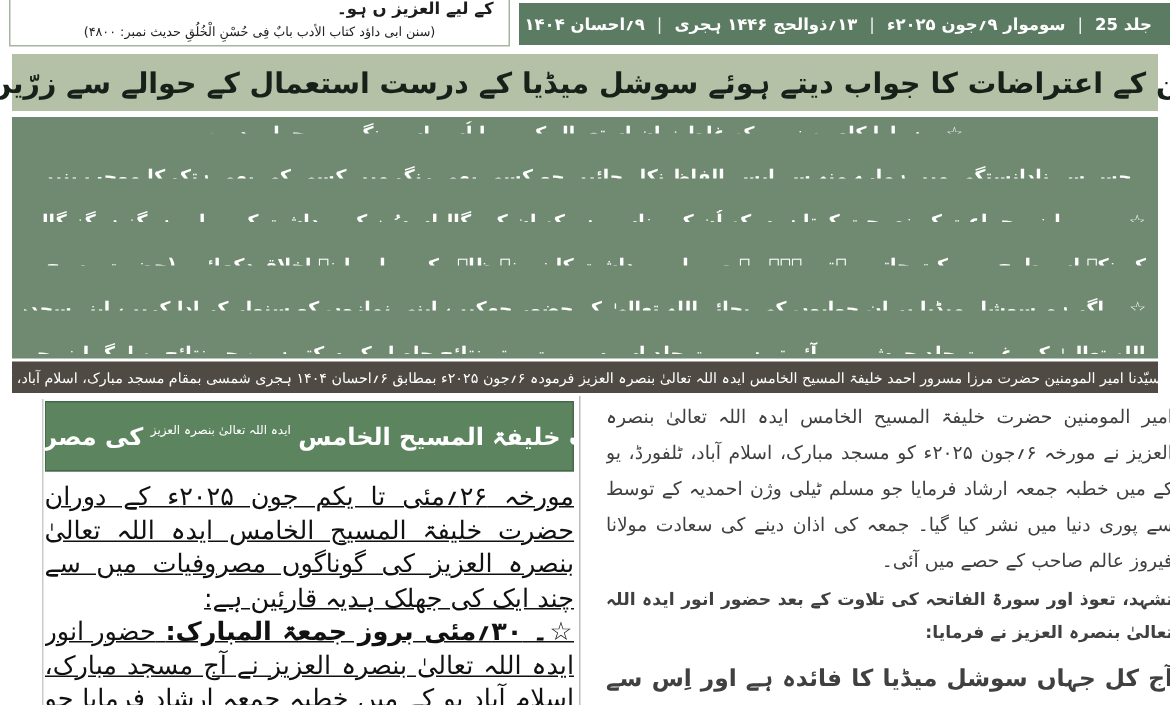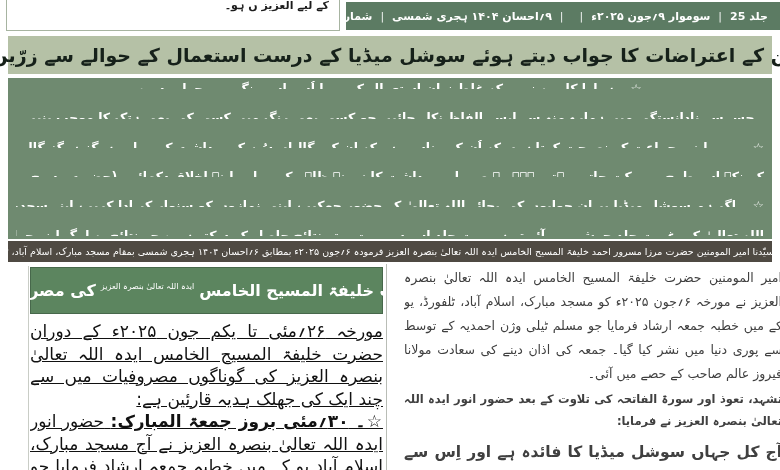--- a/index.html
+++ b/index.html
@@ -80,29 +80,31 @@
   .left-col .lead{font-weight:bold;}
 </style>
 </head>
 <body>
 
 <div class="masthead">
   <span>جلد 25</span>
   <span class="sep">|</span>
   <span>سوموار ۹؍جون ۲۰۲۵ء</span>
   <span class="sep">|</span>
+  <span>۱۳؍ذوالحج ۱۴۴۶ ہجری</span>
   <span class="sep">|</span>
   <span>۹؍احسان ۱۴۰۴ ہجری شمسی</span>
   <span class="sep">|</span>
   <span>شمارہ ۱۳۵</span>
 </div>
 
 <div class="hadith-cover"></div>
 <div class="hadith-box">
   <div class="hadith-fragment">کے لیے العزیز ں ہو۔</div>
+  <div class="hadith-ref">(سنن ابی داؤد کتاب الأدب بابٌ فِی حُسْنِ الْخُلُقِ حدیث نمبر: ۴۸۰۰)</div>
 </div>
 
 <div class="headline-bar">
   <span>مخالفین کے اعتراضات کا جواب دیتے ہوئے سوشل میڈیا کے درست استعمال کے حوالے سے زرّیں نصائح</span>
 </div>
 
 <div class="quotes-panel">
   <div class="quote-line">☆… ہمارا کام یہ نہیں کہ غلط زبان استعمال کریں یا اُسے اِس رنگ میں جواب دیں،</div>
   <div class="quote-line">جس سے نادانستگی میں ہمارے منہ سے ایسے الفاظ نکل جائیں جو کسی بھی رنگ میں کسی کی بھی ہتک کا موجب بنیں</div>
   <div class="quote-line">☆… میں اپنی جماعت کو نصیحت کرتا ہوں کہ اُن کو مناسب ہے کہ ان کی گالیاں سُن کر برداشت کریں اور ہرگز ہرگز گالی کا جواب گالی سے نہ دیں</div>

